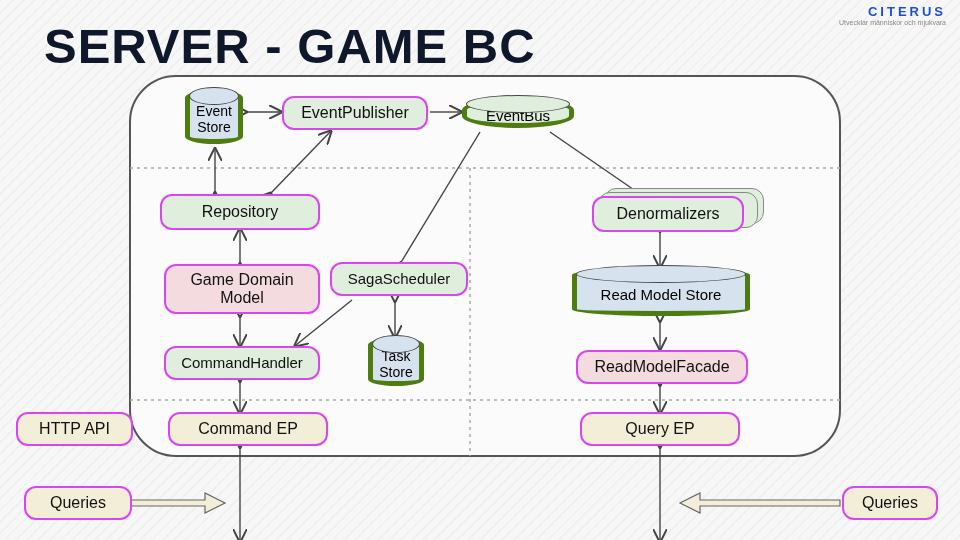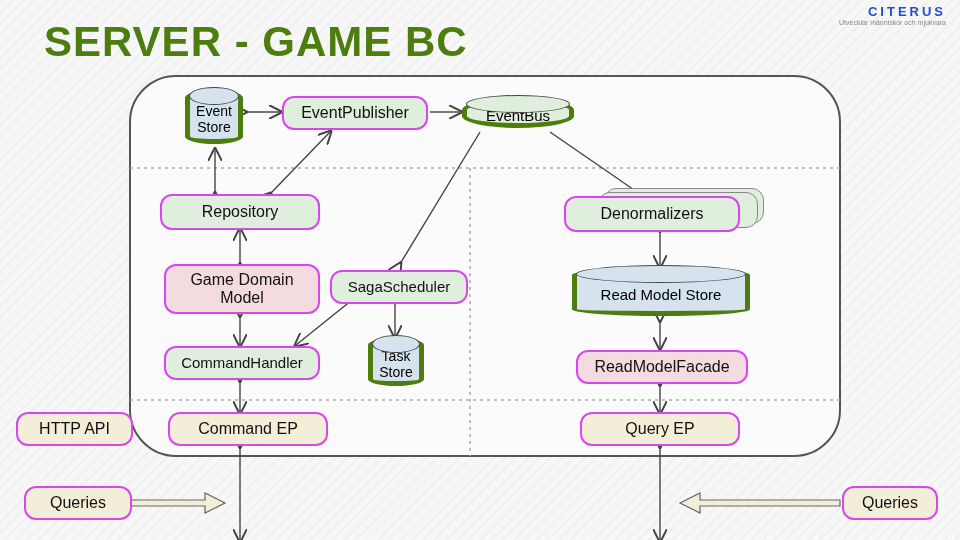--- a/index.html
+++ b/index.html
@@ -14,24 +14,24 @@
   .hatch {
     position: absolute;
     inset: 0;
     background-image: repeating-linear-gradient(135deg,#e4e4e4 0 2px,transparent 2px 8px);
     opacity: .35;
     pointer-events:none;
   }
   .title {
     position: absolute;
     left: 44px; top: 18px;
-    font-size: 42px;
+    font-size: 49px;
     font-weight: 800;
     letter-spacing: 1px;
-    color: #4d7c0f;
+    color: #0f172a;
     z-index: 5;
   }
   .logo {
     position: absolute;
     right: 14px; top: 4px;
     text-align: right;
     z-index: 5;
   }
   .logo .brand { font-size: 13px; font-weight: 700; color:#1d4ed8; letter-spacing:3px;}
   .logo .tag { font-size: 7px; color:#888;}
@@ -145,24 +145,24 @@
 </svg>
 
 <div class="db blue" style="left:185px; top:90px; width:58px; height:54px; font-size:14px;">Event<br>Store</div>
 <div class="node green" style="left:282px; top:96px; width:146px; height:34px;">EventPublisher</div>
 <div class="db green" style="left:462px; top:98px; width:112px; height:30px; border-radius:50%/40%;">EventBus</div>
 
 <div class="node green" style="left:160px; top:194px; width:160px; height:36px;">Repository</div>
 
 <div class="stack-shadow" style="left:604px; top:188px; width:160px; height:36px;"></div>
 <div class="stack-shadow" style="left:598px; top:192px; width:160px; height:36px;"></div>
-<div class="node green" style="left:564px; top:196px; width:176px; height:36px;">Denormalizers</div>
+<div class="node green" style="left:592px; top:196px; width:152px; height:36px;">Denormalizers</div>
 
 <div class="node pink" style="left:164px; top:264px; width:156px; height:50px;">Game Domain<br>Model</div>
-<div class="node green" style="left:330px; top:270px; width:138px; height:34px; font-size:15px;">SagaScheduler</div>
+<div class="node green" style="left:330px; top:262px; width:138px; height:34px; font-size:15px;">SagaScheduler</div>
 <div class="db blue" style="left:572px; top:268px; width:178px; height:48px;">Read Model Store</div>
 
 <div class="node green" style="left:164px; top:346px; width:156px; height:34px; font-size:15px;">CommandHandler</div>
 <div class="db blue" style="left:368px; top:338px; width:56px; height:48px; font-size:14px;">Task<br>Store</div>
 <div class="node pink" style="left:576px; top:350px; width:172px; height:34px;">ReadModelFacade</div>
 
 <div class="node tan" style="left:16px; top:412px; width:117px; height:34px;">HTTP API</div>
 <div class="node tan" style="left:168px; top:412px; width:160px; height:34px;">Command EP</div>
 <div class="node tan" style="left:580px; top:412px; width:160px; height:34px;">Query EP</div>
 

